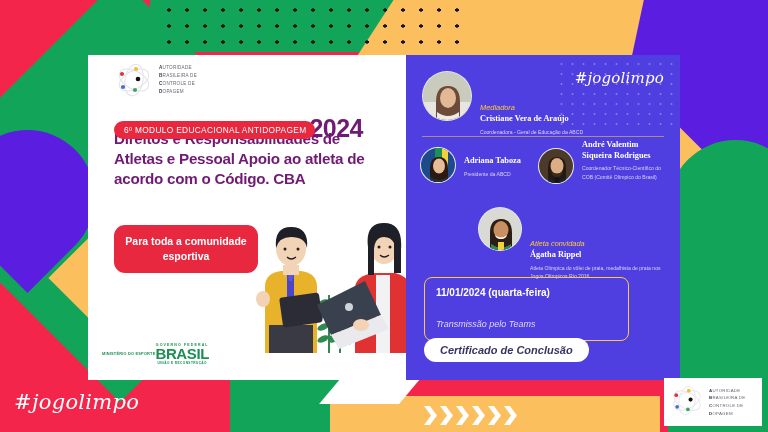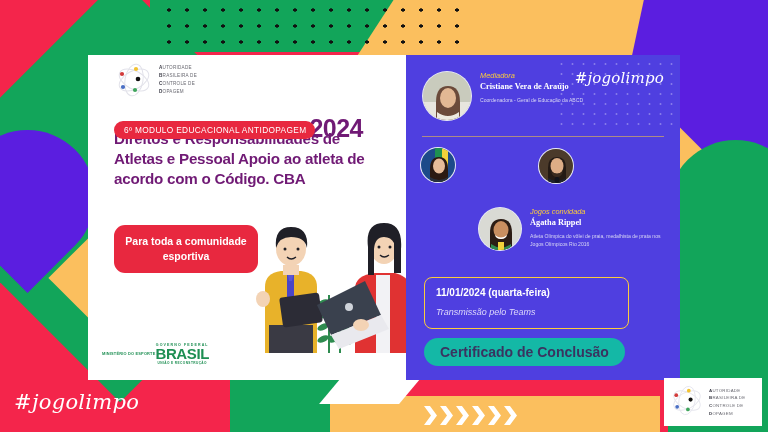--- a/index.html
+++ b/index.html
@@ -212,43 +212,43 @@
   .avatar {
     border-radius: 50%;
     background: #cfd3e6;
     flex: none;
     overflow: hidden;
     position: relative;
     border: 1.5px solid rgba(255,255,255,.55);
   }
   .avatar svg { display: block; }
   .ptext { margin-left: 8px; }
-  .prole-top { font-style: italic; font-size: 7.4px; color: #FBCB3C; margin-bottom: 2px; }
+  .prole-top { font-style: italic; font-size: 7.4px; color: #FBCB3C; margin-bottom: 2px; margin-top: 32px; }
   .pname { font-size: 8.3px; font-weight: 700; line-height: 1.28; font-family: Liberation Serif, serif; }
   .pdesc { font-size: 5.1px; line-height: 1.72; color: #d8d6f4; margin-top: 3px; }
 
   .divider {
     position: absolute; left: 16px; width: 242px; height: 1px;
     background: rgba(251,203,60,.55);
   }
 
   .datebox {
     position: absolute; left: 18px; top: 222px;
     width: 205px;
     border: 1.4px solid #FBCB3C;
     border-radius: 8px;
     padding: 8px 11px 9px;
   }
   .dateline { font-size: 10px; font-weight: 700; line-height: 1.42; }
-  .dateline.sub { font-style: italic; font-weight: 400; font-size: 9px; color: #ded9fb; margin-top: 6px; }
+  .dateline.sub { font-style: italic; font-weight: 400; font-size: 9px; color: #ded9fb; margin-top: 18px; }
 
   .certbadge {
     position: absolute; left: 18px; top: 283px;
-    background: #14b8a6; color: #3a3360;
-    font-weight: 700; font-size: 14px;
+    background: #ffffff; color: #3a3360;
+    font-style: italic; font-weight: 700; font-size: 11px;
     padding: 6px 16px;
     border-radius: 18px;
   }
 
   
   .abcd-card {
     position: absolute; left: 664px; top: 378px;
     width: 98px; height: 48px;
     background: #fff;
     display: flex; align-items: center; gap: 5px;
@@ -414,48 +414,56 @@
         <div class="avatar" style="width:36px;height:36px;">
           <svg width="36" height="36" viewBox="0 0 36 36">
             <rect width="36" height="36" fill="#1D4A8A"></rect>
             <rect x="14" y="0" width="9" height="36" fill="#1E9150"></rect>
             <rect x="21" y="0" width="6" height="36" fill="#F2D23A"></rect>
             <path d="M18 9 q9 0 9 12 l0 15 l-18 0 l0-15 q0-12 9-12z" fill="#2B1A12"></path>
             <ellipse cx="18" cy="18" rx="6" ry="7.5" fill="#E6BC99"></ellipse>
             <path d="M9 29 q9 6 18 0 l0 7 l-18 0z" fill="#27303E"></path>
           </svg>
         </div>
+        <div class="ptext">
+          <div class="pname" style="margin-top:9px;">Adriana Taboza</div>
+          <div class="pdesc">Presidente da ABCD</div>
+        </div>
       </div>
 
       <div class="person" style="left:132px; top:85px; width:132px;">
         <div class="avatar" style="width:36px;height:36px;margin-top:8px;">
           <svg width="36" height="36" viewBox="0 0 36 36">
             <rect width="36" height="36" fill="#4B3A2A"></rect>
             <path d="M18 8 q9 0 9 11 l0 17 l-18 0 l0-17 q0-11 9-11z" fill="#241A14"></path>
             <ellipse cx="18" cy="17" rx="6.5" ry="8" fill="#DDAD86"></ellipse>
             <path d="M12 22 q6 5 12 0 q-1 6 -6 6 q-5 0 -6-6z" fill="#3A2A1E"></path>
             <path d="M9 29 q9 6 18 0 l0 7 l-18 0z" fill="#20242C"></path>
             <ellipse cx="18" cy="31" rx="2.5" ry="3" fill="#11131a"></ellipse>
           </svg>
         </div>
+        <div class="ptext">
+          <div class="pname">André Valentim Siqueira Rodrigues</div>
+          <div class="pdesc">Coordenador Técnico-Científico do COB (Comitê Olímpico do Brasil)</div>
+        </div>
       </div>
 
       <div class="person" style="left:72px; top:152px; width:190px;">
         <div class="avatar" style="width:44px;height:44px;">
           <svg width="44" height="44" viewBox="0 0 44 44">
             <rect width="44" height="44" fill="#D9DAD4"></rect>
             <path d="M22 11 q11 0 11 14 l0 19 l-22 0 l0-19 q0-14 11-14z" fill="#2C1D15"></path>
             <ellipse cx="22" cy="22" rx="7.5" ry="9" fill="#C98F60"></ellipse>
             <path d="M16 27 q6 5 12 0 q-1 4 -6 4 q-5 0 -6-4z" fill="#fff"></path>
             <path d="M12 36 q10 7 20 0 l0 8 l-20 0z" fill="#2E8B4F"></path>
             <rect x="19" y="34" width="6" height="10" fill="#F2D23A"></rect>
           </svg>
         </div>
         <div class="ptext">
-          <div class="prole-top">Jogos convidada</div>
+          <div class="prole-top">Atleta convidada</div>
           <div class="pname">Ágatha Rippel</div>
           <div class="pdesc">Atleta Olímpica do vôlei de praia, medalhista de prata nos Jogos Olímpicos Rio 2016</div>
         </div>
       </div>
 
       <div class="datebox">
         <div class="dateline">11/01/2024 (quarta-feira)</div>
         <div class="dateline sub">Transmissão pelo Teams</div>
       </div>
 

